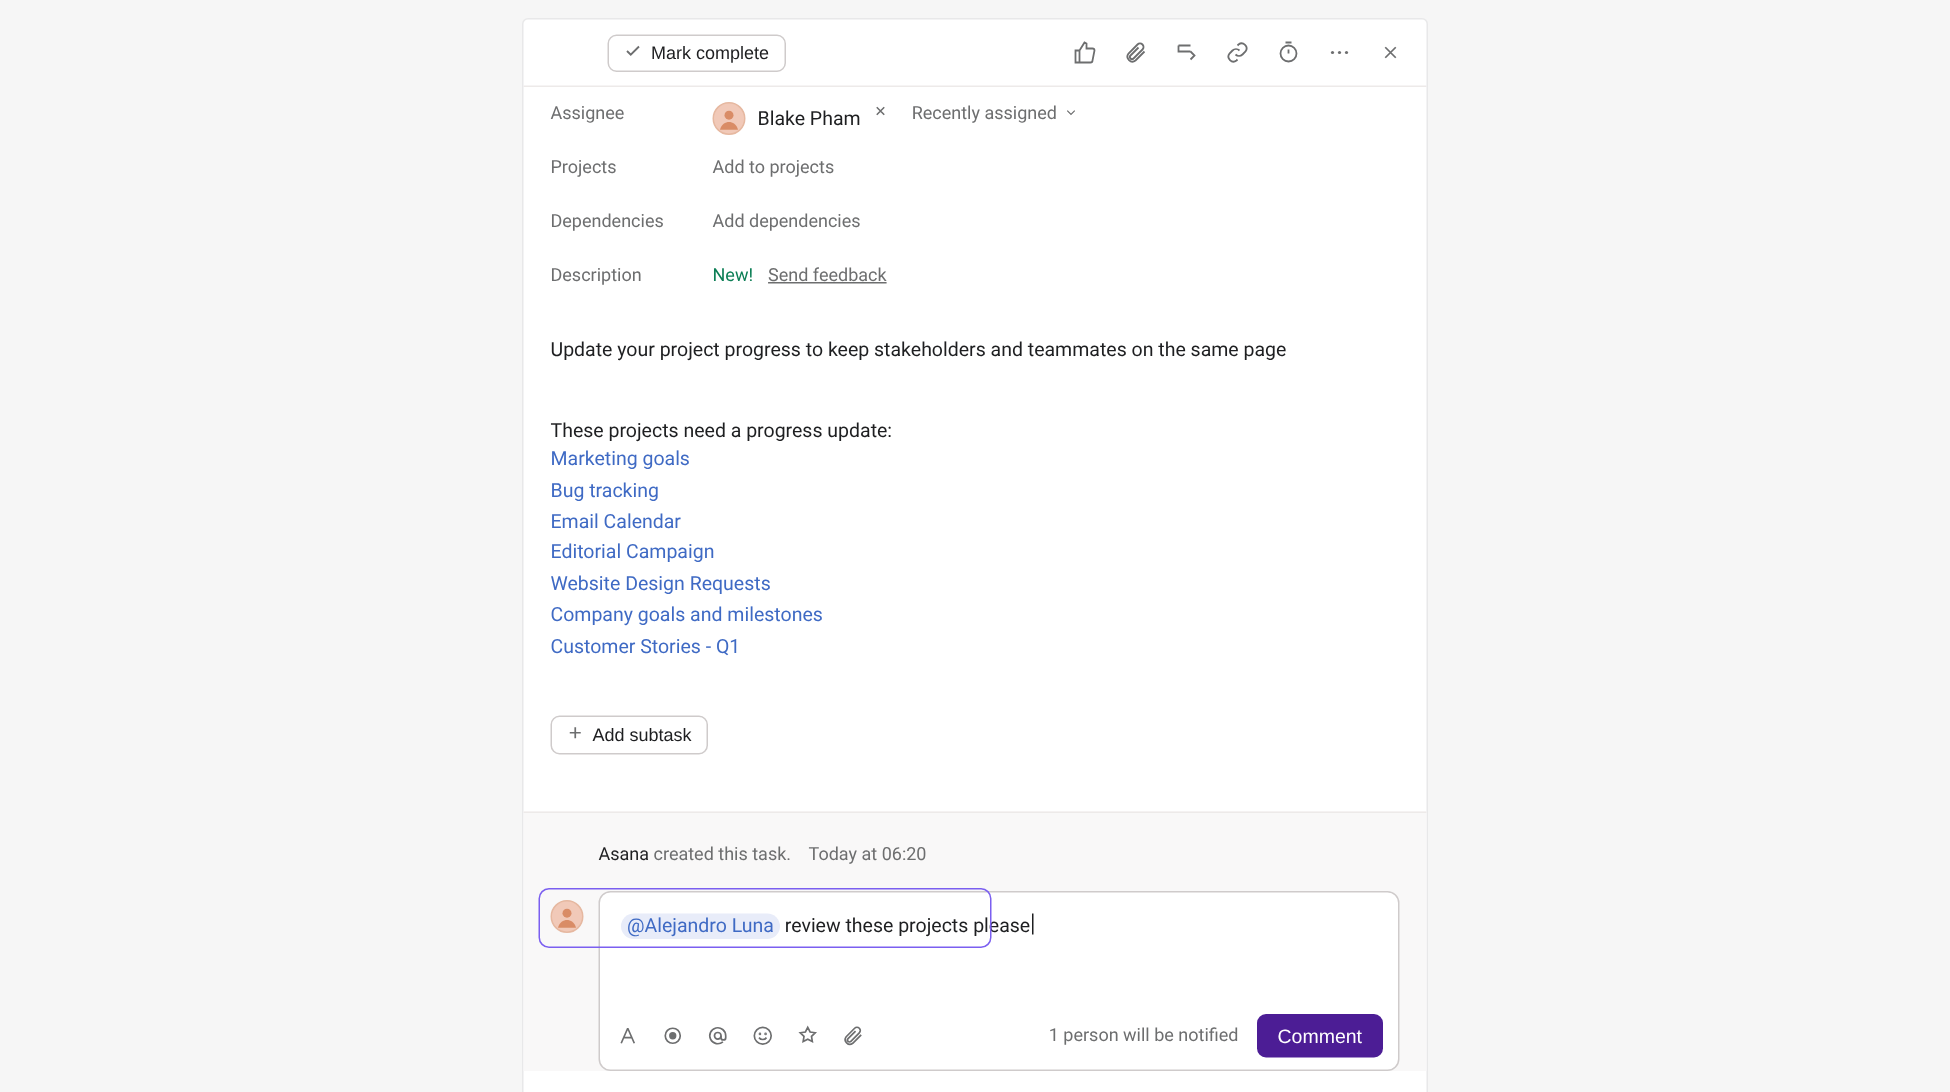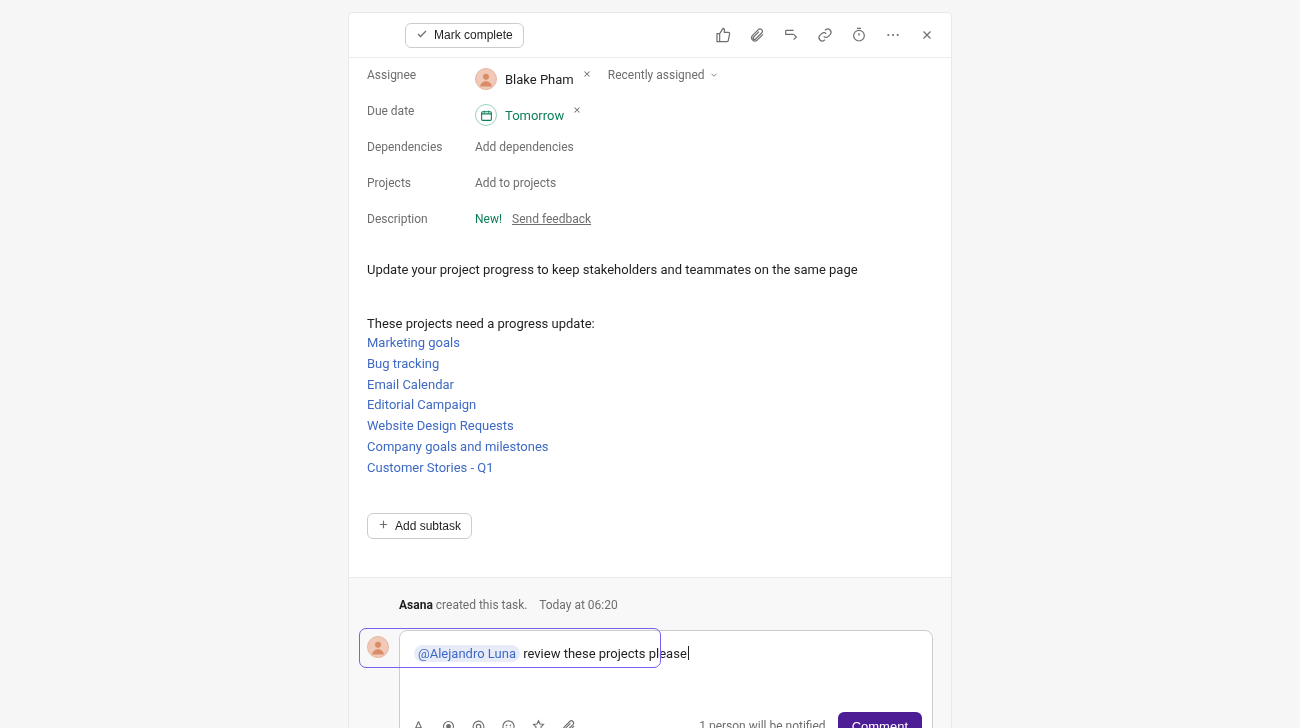--- a/index.html
+++ b/index.html
@@ -148,21 +148,21 @@
     background: #f9f8f8;
     border-top: 1px solid #edeae9;
     margin-top: 38px;
     padding-top: 14px;
   }
   .activity-log {
     padding: 6px 18px 18px 50px;
     font-size: 12px;
     color: #6d6e6f;
   }
-  .activity-log .actor { color:#1e1f21; font-weight:700; }
+  .activity-log .actor { color:#1e1f21; font-weight:400; }
   .composer-wrap {
     position: relative;
     margin: 0 18px 12px 18px;
   }
   .avatar-side {
     position:absolute;
     left: 0;
     top: 6px;
   }
   .ghost-box {
@@ -309,46 +309,29 @@
           </svg>
       </span>
       <span class="recently">
         <span>Recently assigned</span>
         <svg width="10" height="10" viewBox="0 0 24 24" fill="none" stroke="currentColor" stroke-width="2">
             <polyline points="6 9 12 15 18 9"></polyline>
           </svg>
       </span>
     </div>
 
+
     <div class="row">
-      <div class="label">Due date</div>
-      <div class="due-chip">
-        <span class="due-icon">
-          <svg width="13" height="13" viewBox="0 0 24 24" fill="none" stroke="currentColor" stroke-width="2">
-              <rect x="3" y="5" width="18" height="16" rx="2"></rect>
-              <path d="M3 9h18M8 3v4M16 3v4"></path>
-            </svg>
-        </span>
-        <span class="due-text">Tomorrow</span>
-      </div>
-      <span class="remove-x">
-        <svg width="10" height="10" viewBox="0 0 24 24" fill="none" stroke="currentColor" stroke-width="2.5">
-            <path d="M6 6l12 12M18 6L6 18"></path>
-          </svg>
-      </span>
+      <div class="label">Projects</div>
+      <span class="muted-action">Add to projects</span>
     </div>
 
     <div class="row">
       <div class="label">Dependencies</div>
       <span class="muted-action">Add dependencies</span>
-    </div>
-
-    <div class="row">
-      <div class="label">Projects</div>
-      <span class="muted-action">Add to projects</span>
     </div>
 
     <div class="row">
       <div class="label">Description</div>
       <span class="new-pill">New!</span>
       <span class="send-feedback">Send feedback</span>
     </div>
   </div>
 
   

